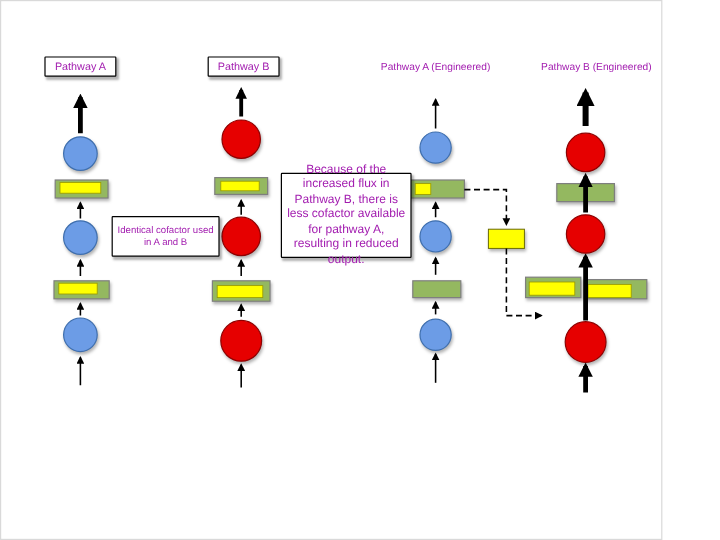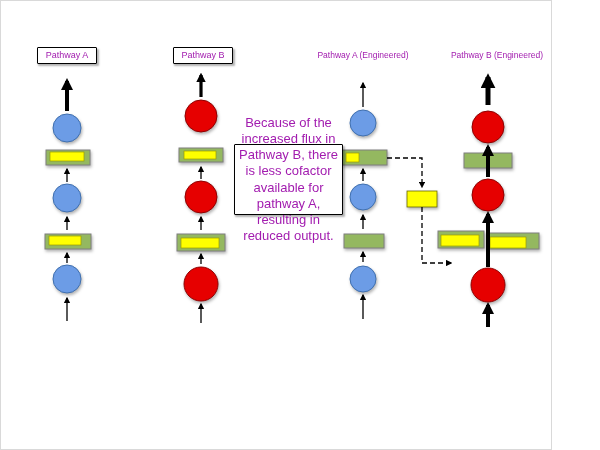--- a/index.html
+++ b/index.html
@@ -14,21 +14,21 @@
     position:absolute;background:#fff;border:1px solid #000;border-radius:1px;
     display:flex;align-items:center;justify-content:center;text-align:center;
     font-size:8px;line-height:1.25;padding:2px;box-sizing:border-box;
     box-shadow:1.5px 2px 2px rgba(0,0,0,0.30);
   }
   .pathlabel{font-size:9px;font-weight:400;}
   .plainlabel{
     position:absolute;text-align:center;font-size:8.5px;line-height:1.1;
   }
   .prelines{white-space:pre-line;}
-  .small{font-size:13px;}
+  .small{font-size:10px;}
 </style>
 </head>
 <body>
 
 <div id="canvas">
 
   <svg class="layer">
     <defs>
       <marker id="ahs" viewBox="0 0 4 4" markerWidth="5" markerHeight="5" refX="3.2" refY="2" orient="auto" markerUnits="strokeWidth">
         <path d="M0,0 L4,2 L0,4 Z" fill="#000"></path>
@@ -99,16 +99,17 @@
     <circle class="shape" cx="487" cy="126" r="16" fill="#e60000" stroke="#8f0000"></circle>
     <circle class="shape" cx="487" cy="194" r="16" fill="#e60000" stroke="#8f0000"></circle>
     <circle class="shape" cx="487" cy="284" r="17" fill="#e60000" stroke="#8f0000"></circle>
   </svg>
 
   <div class="txtbox pathlabel" style="left:36px;top:46px;width:60px;height:17px;">Pathway A</div>
   <div class="txtbox pathlabel" style="left:172px;top:46px;width:60px;height:17px;">Pathway B</div>
   <div class="plainlabel" style="left:310px;top:50px;width:104px;">Pathway A (Engineered)</div>
   <div class="plainlabel" style="left:444px;top:50px;width:104px;">Pathway B (Engineered)</div>
 
+  <div class="txtbox" style="left:92px;top:179px;width:90px;height:34px;">Identical cofactor used in A and B</div>
   <div class="txtbox small" style="left:233px;top:143px;width:109px;height:71px;">Because of the increased flux in Pathway B, there is less cofactor available for pathway A, resulting in reduced output.</div>
 
 
 </div>
 
 </body></html>

